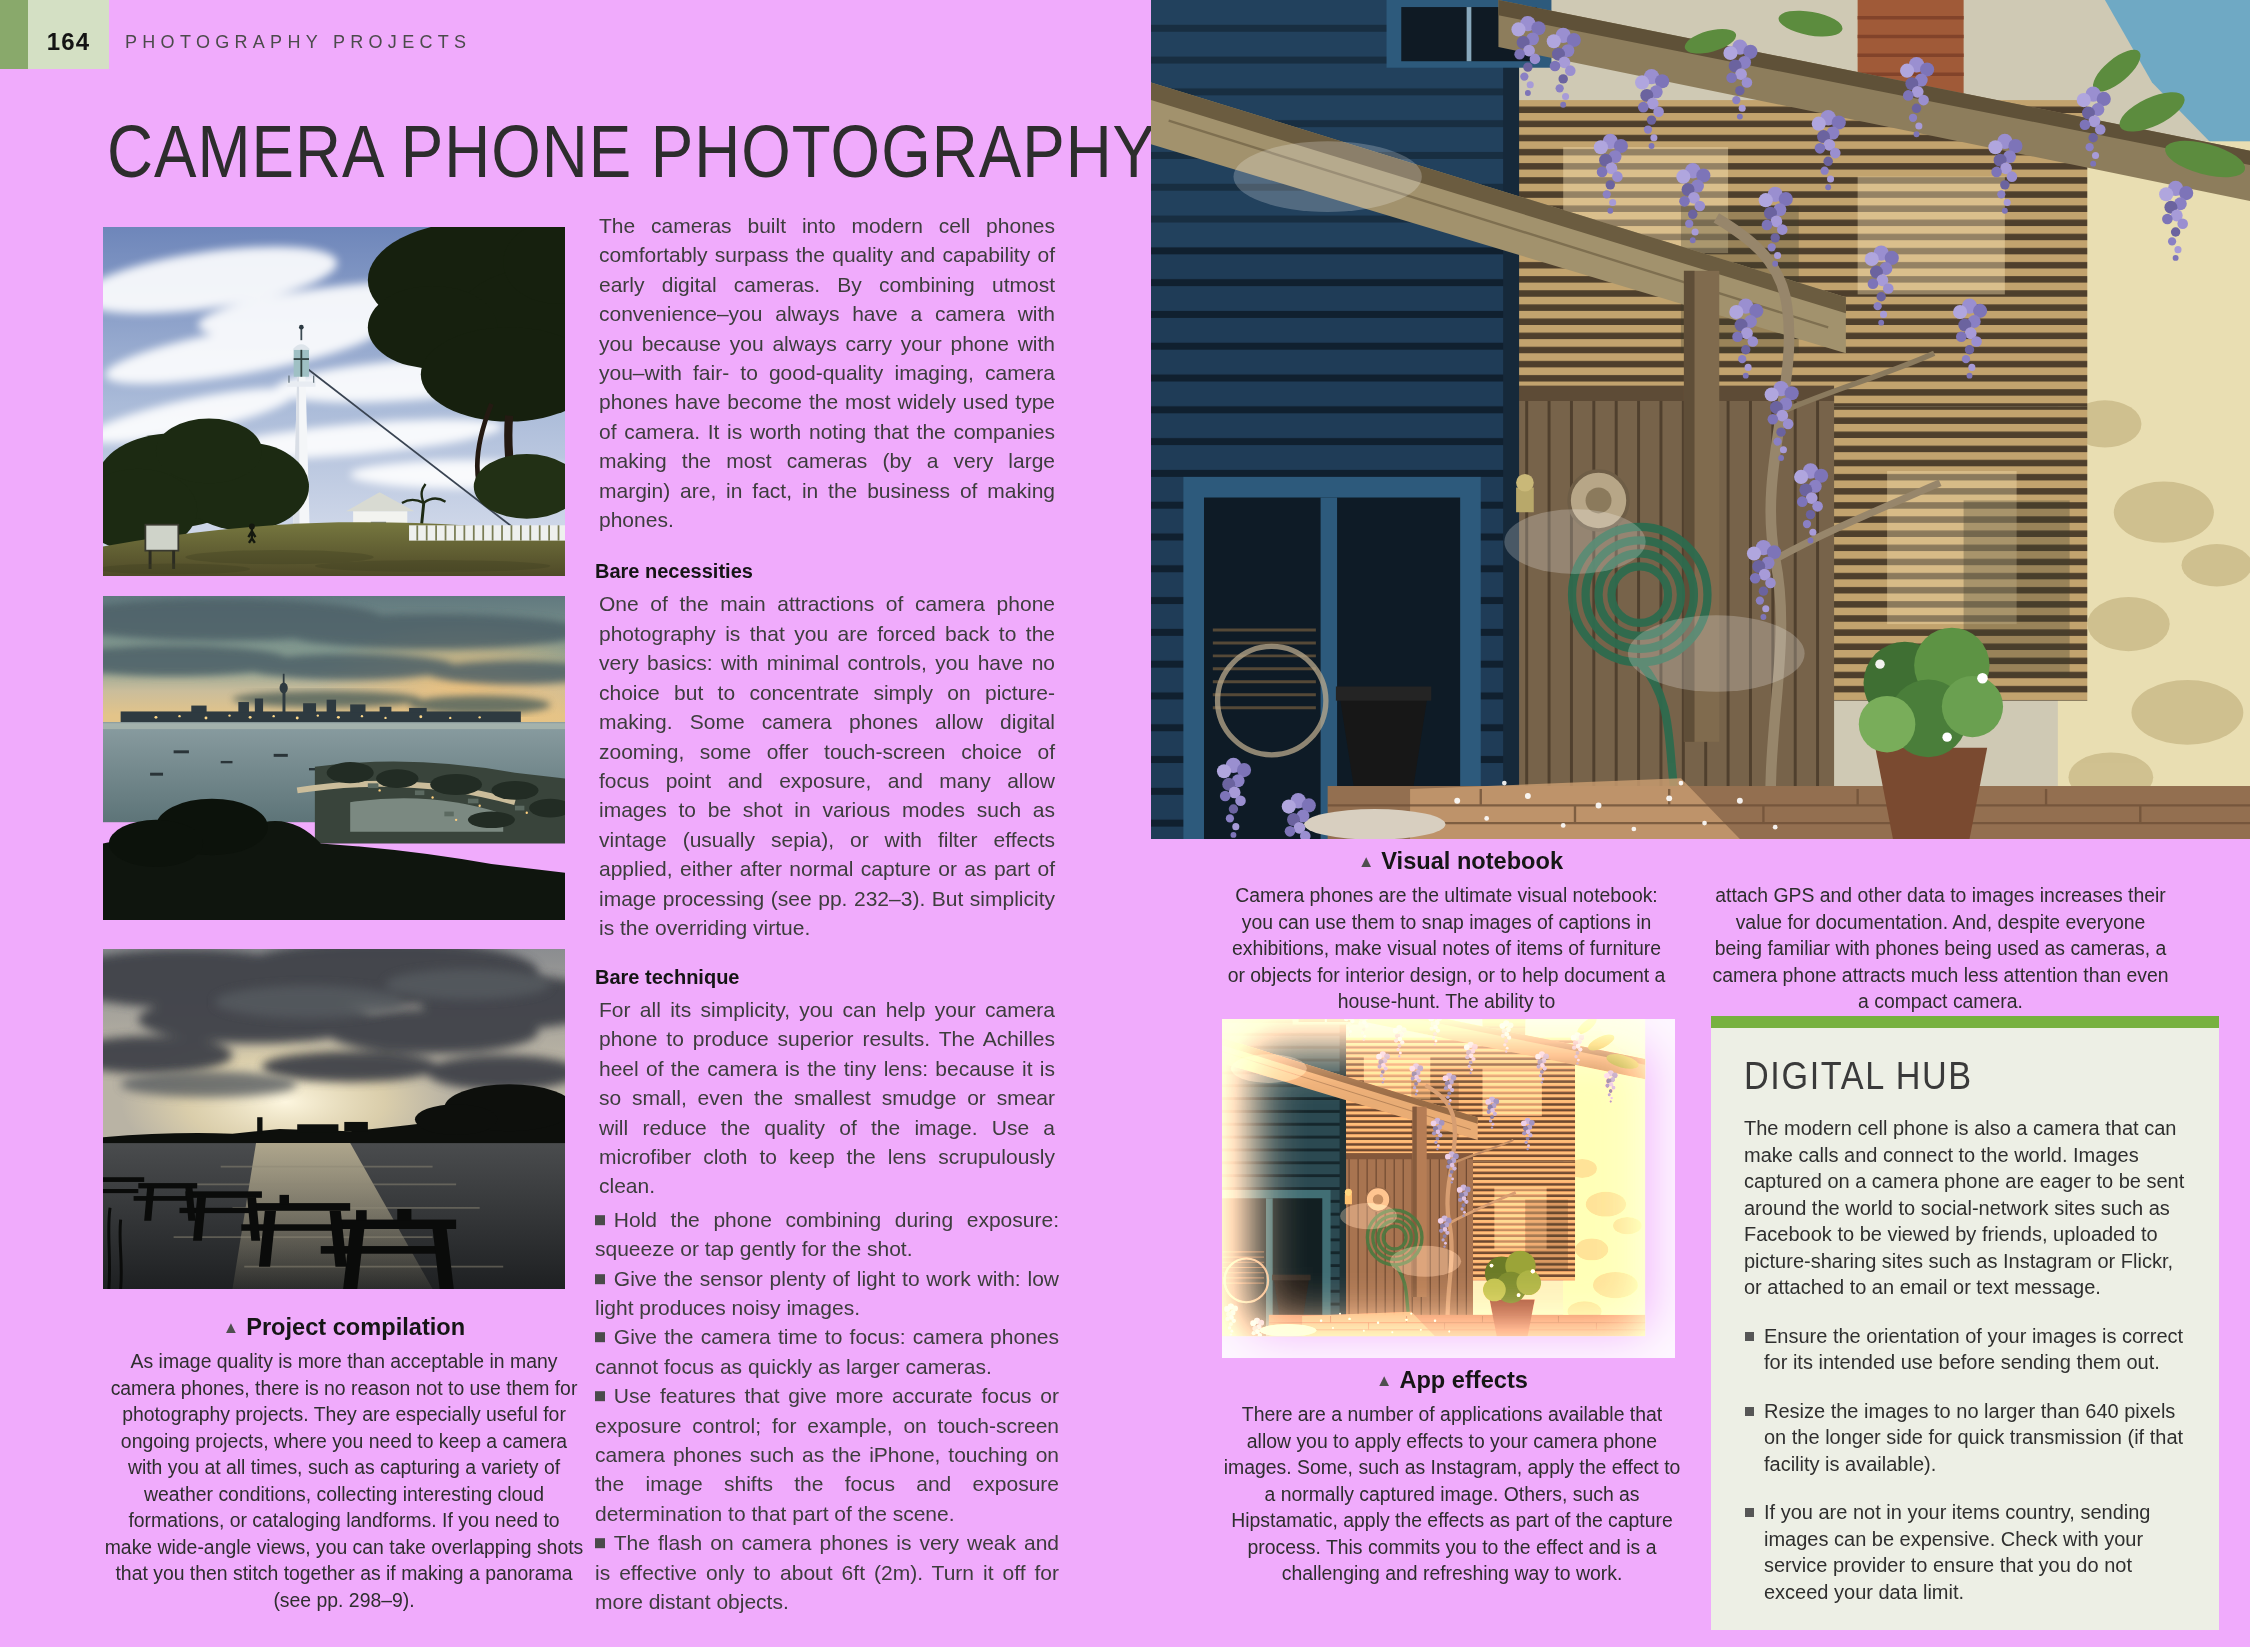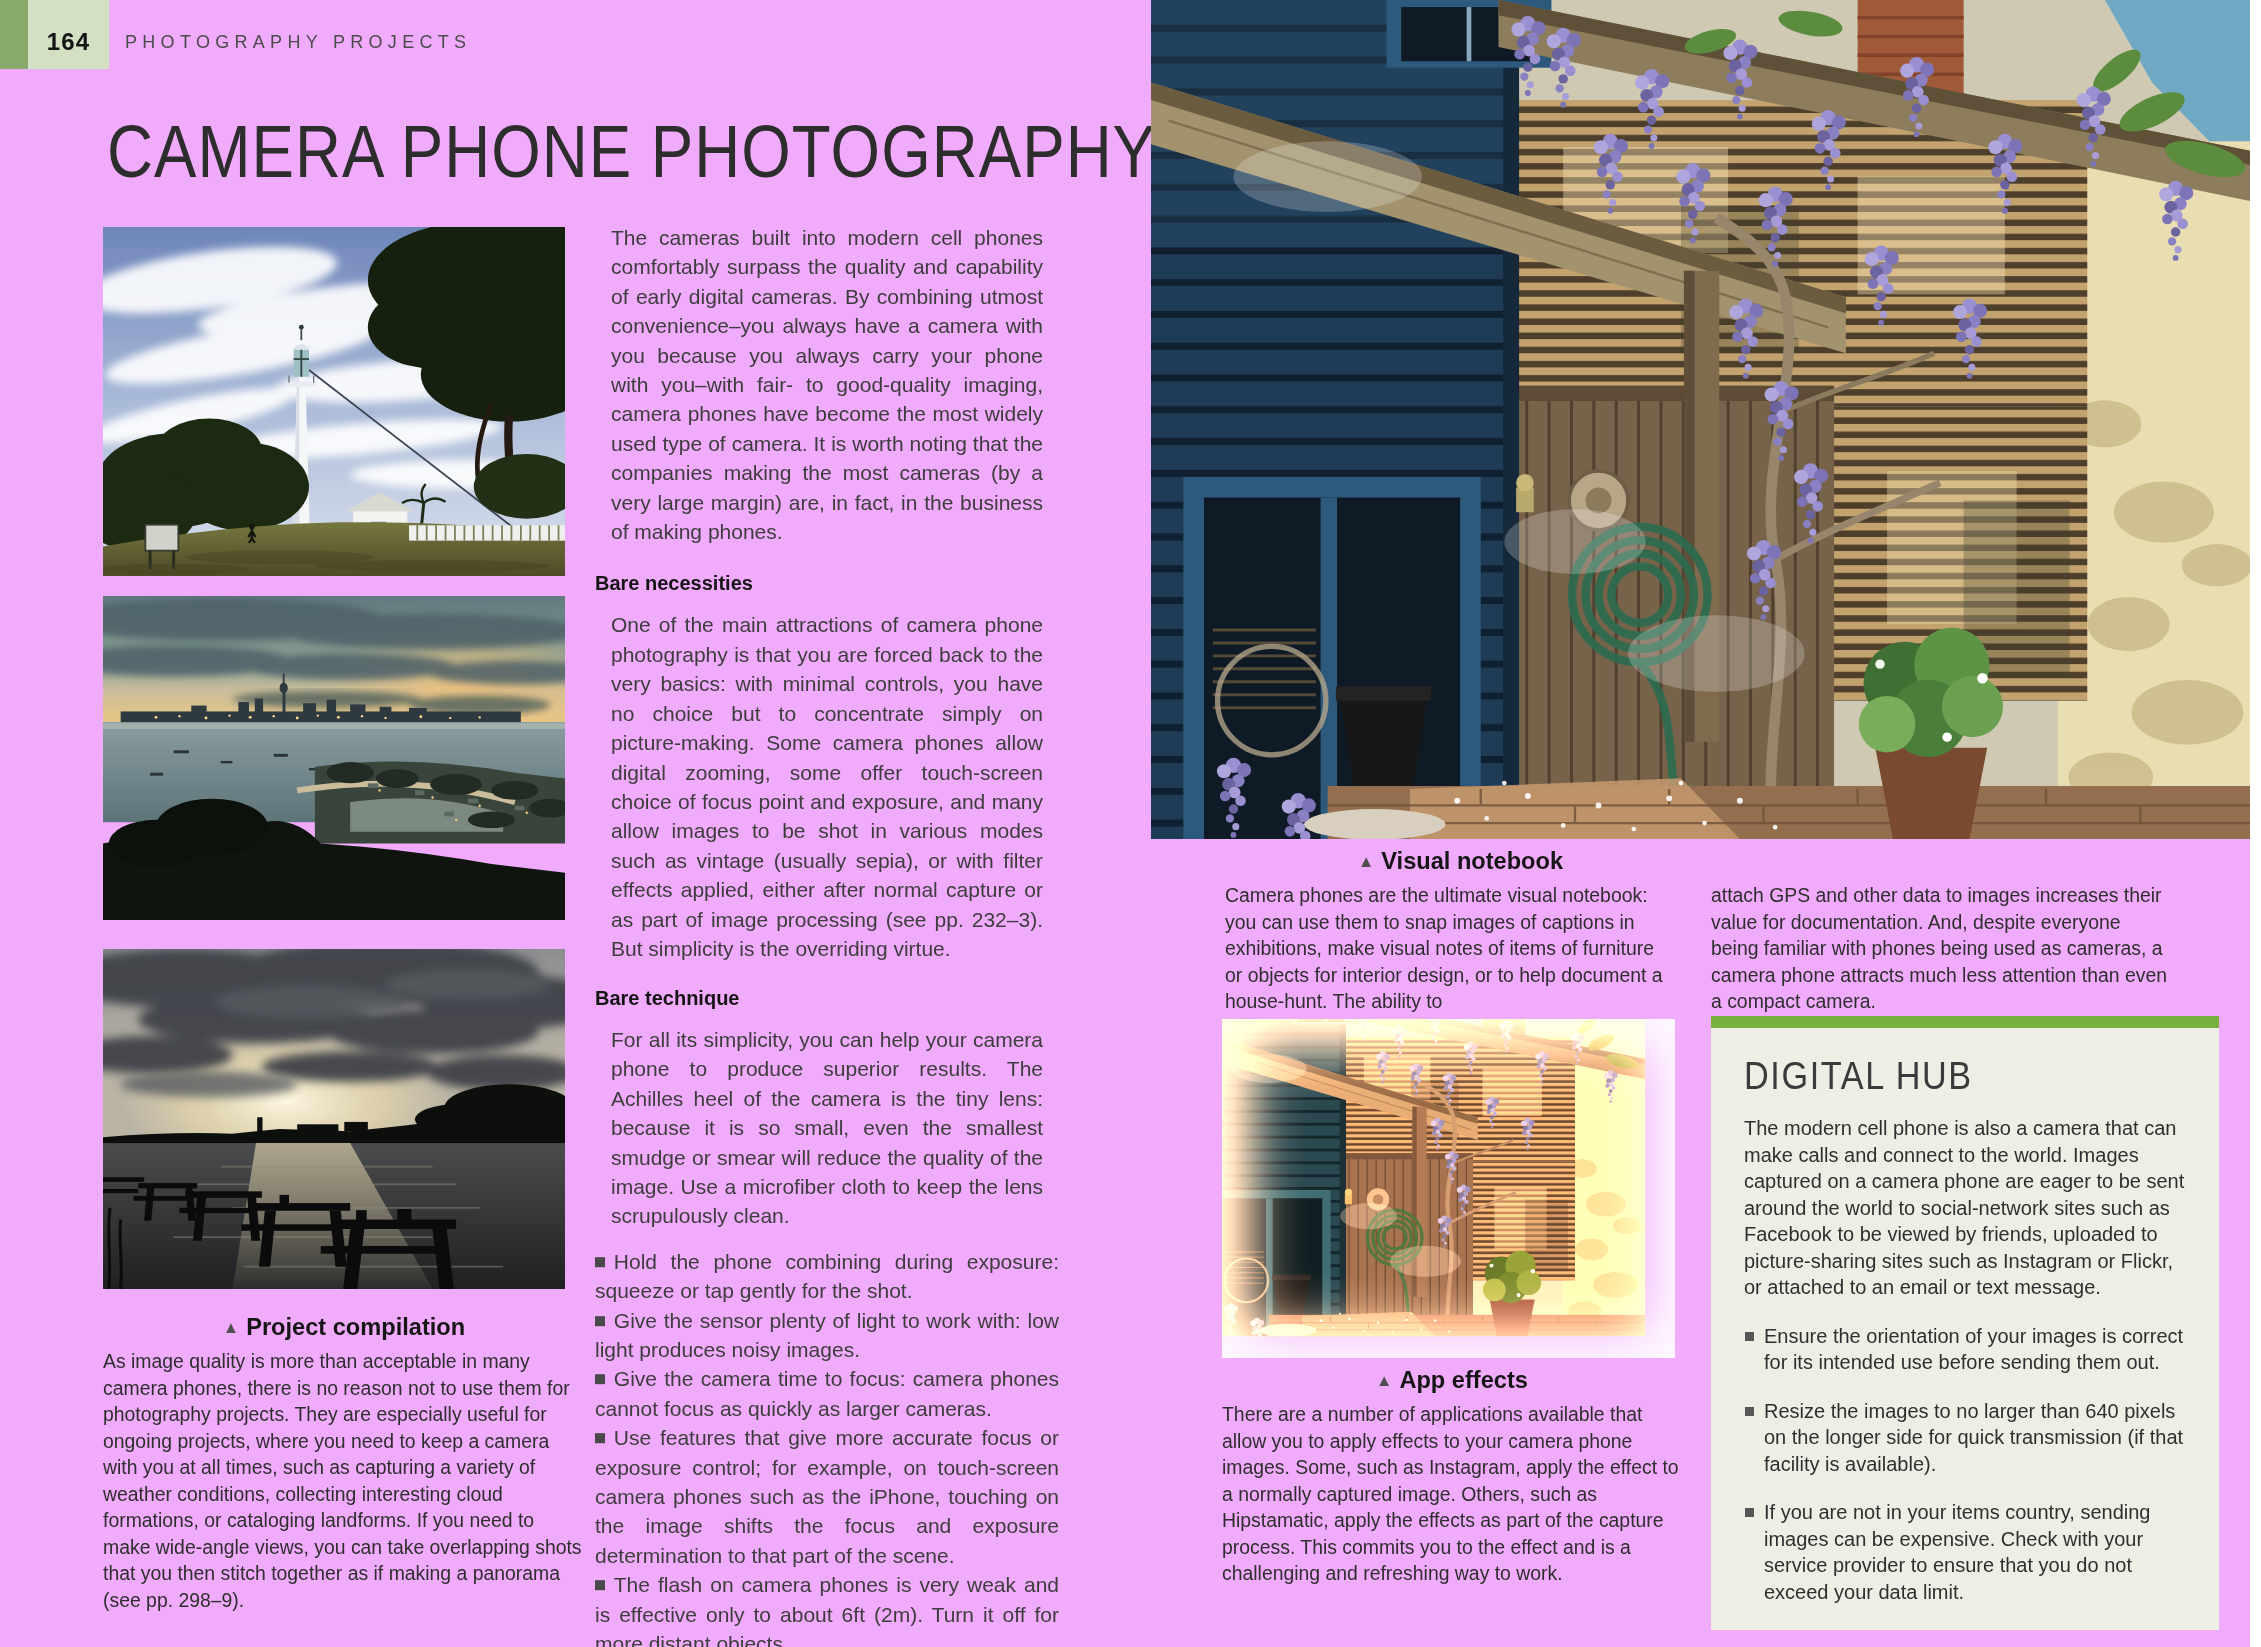--- a/index.html
+++ b/index.html
@@ -25,31 +25,31 @@
   .ph2{left:103px;top:596px;width:462px;height:324px;}
   .ph3{left:103px;top:949px;width:462px;height:340px;}
   .ph-main{left:1151px;top:0;width:1110px;height:839px;}
   .ph-app{left:1222px;top:1019px;width:453px;height:339px;
           filter:sepia(.45) saturate(1.7) hue-rotate(-15deg) brightness(1.12) contrast(1.02);}
   .ph-app::after{content:"";position:absolute;inset:0;
           box-shadow:inset 0 0 53px 26.5px rgba(255,250,238,.95);}
 
   
   .mid-col{position:absolute;left:595px;top:207px;width:464px;}
-  .body-text{font-size:21px;line-height:29.4px;color:#3d3d3d;text-align:justify;margin:16px;}
+  .body-text{font-size:21px;line-height:29.4px;color:#3d3d3d;text-align:justify;margin:4px;}
   .sec-head{font-size:20px;font-weight:700;color:#151515;margin:23.6px 0 7px 0;line-height:1.1;}
   .sec-head.first{margin-top:26px;}
   .bullet{margin:0;}
   .sq{display:inline-block;width:10px;height:10px;background:#4a4a4a;margin-right:8.8px;
       transform:translateY(-1.8px);}
 
   .caption{position:absolute;}
   .cap-head{font-size:23.6px;font-weight:700;color:#161616;line-height:1.15;text-align:center;}
   .tri{font-size:16.5px;color:#4f4f4f;margin-right:7px;position:relative;top:-2.4px;font-weight:400;}
-  .caption-text{font-size:19.4px;line-height:26.5px;color:#2e2e2e;margin-top:7px;}
+  .caption-text{font-size:19.4px;line-height:26.5px;color:#2e2e2e;margin-top:7px;text-align:center;}
 
   .cap-project{left:103px;top:1314px;width:482px;}
   .cap-visual-head{left:1225px;top:848px;width:471px;}
   .cap-visual-c1{left:1225px;top:882px;width:443px;}
   .cap-visual-c2{left:1705px;top:882px;width:459px;margin-left:6px;}
   .cap-visual-c1 .caption-text,.cap-visual-c2 .caption-text{margin-top:0;}
   .cap-app{left:1222px;top:1367px;width:460px;}
 
   
   .dhub{position:absolute;left:1711px;top:1016px;width:508px;}

